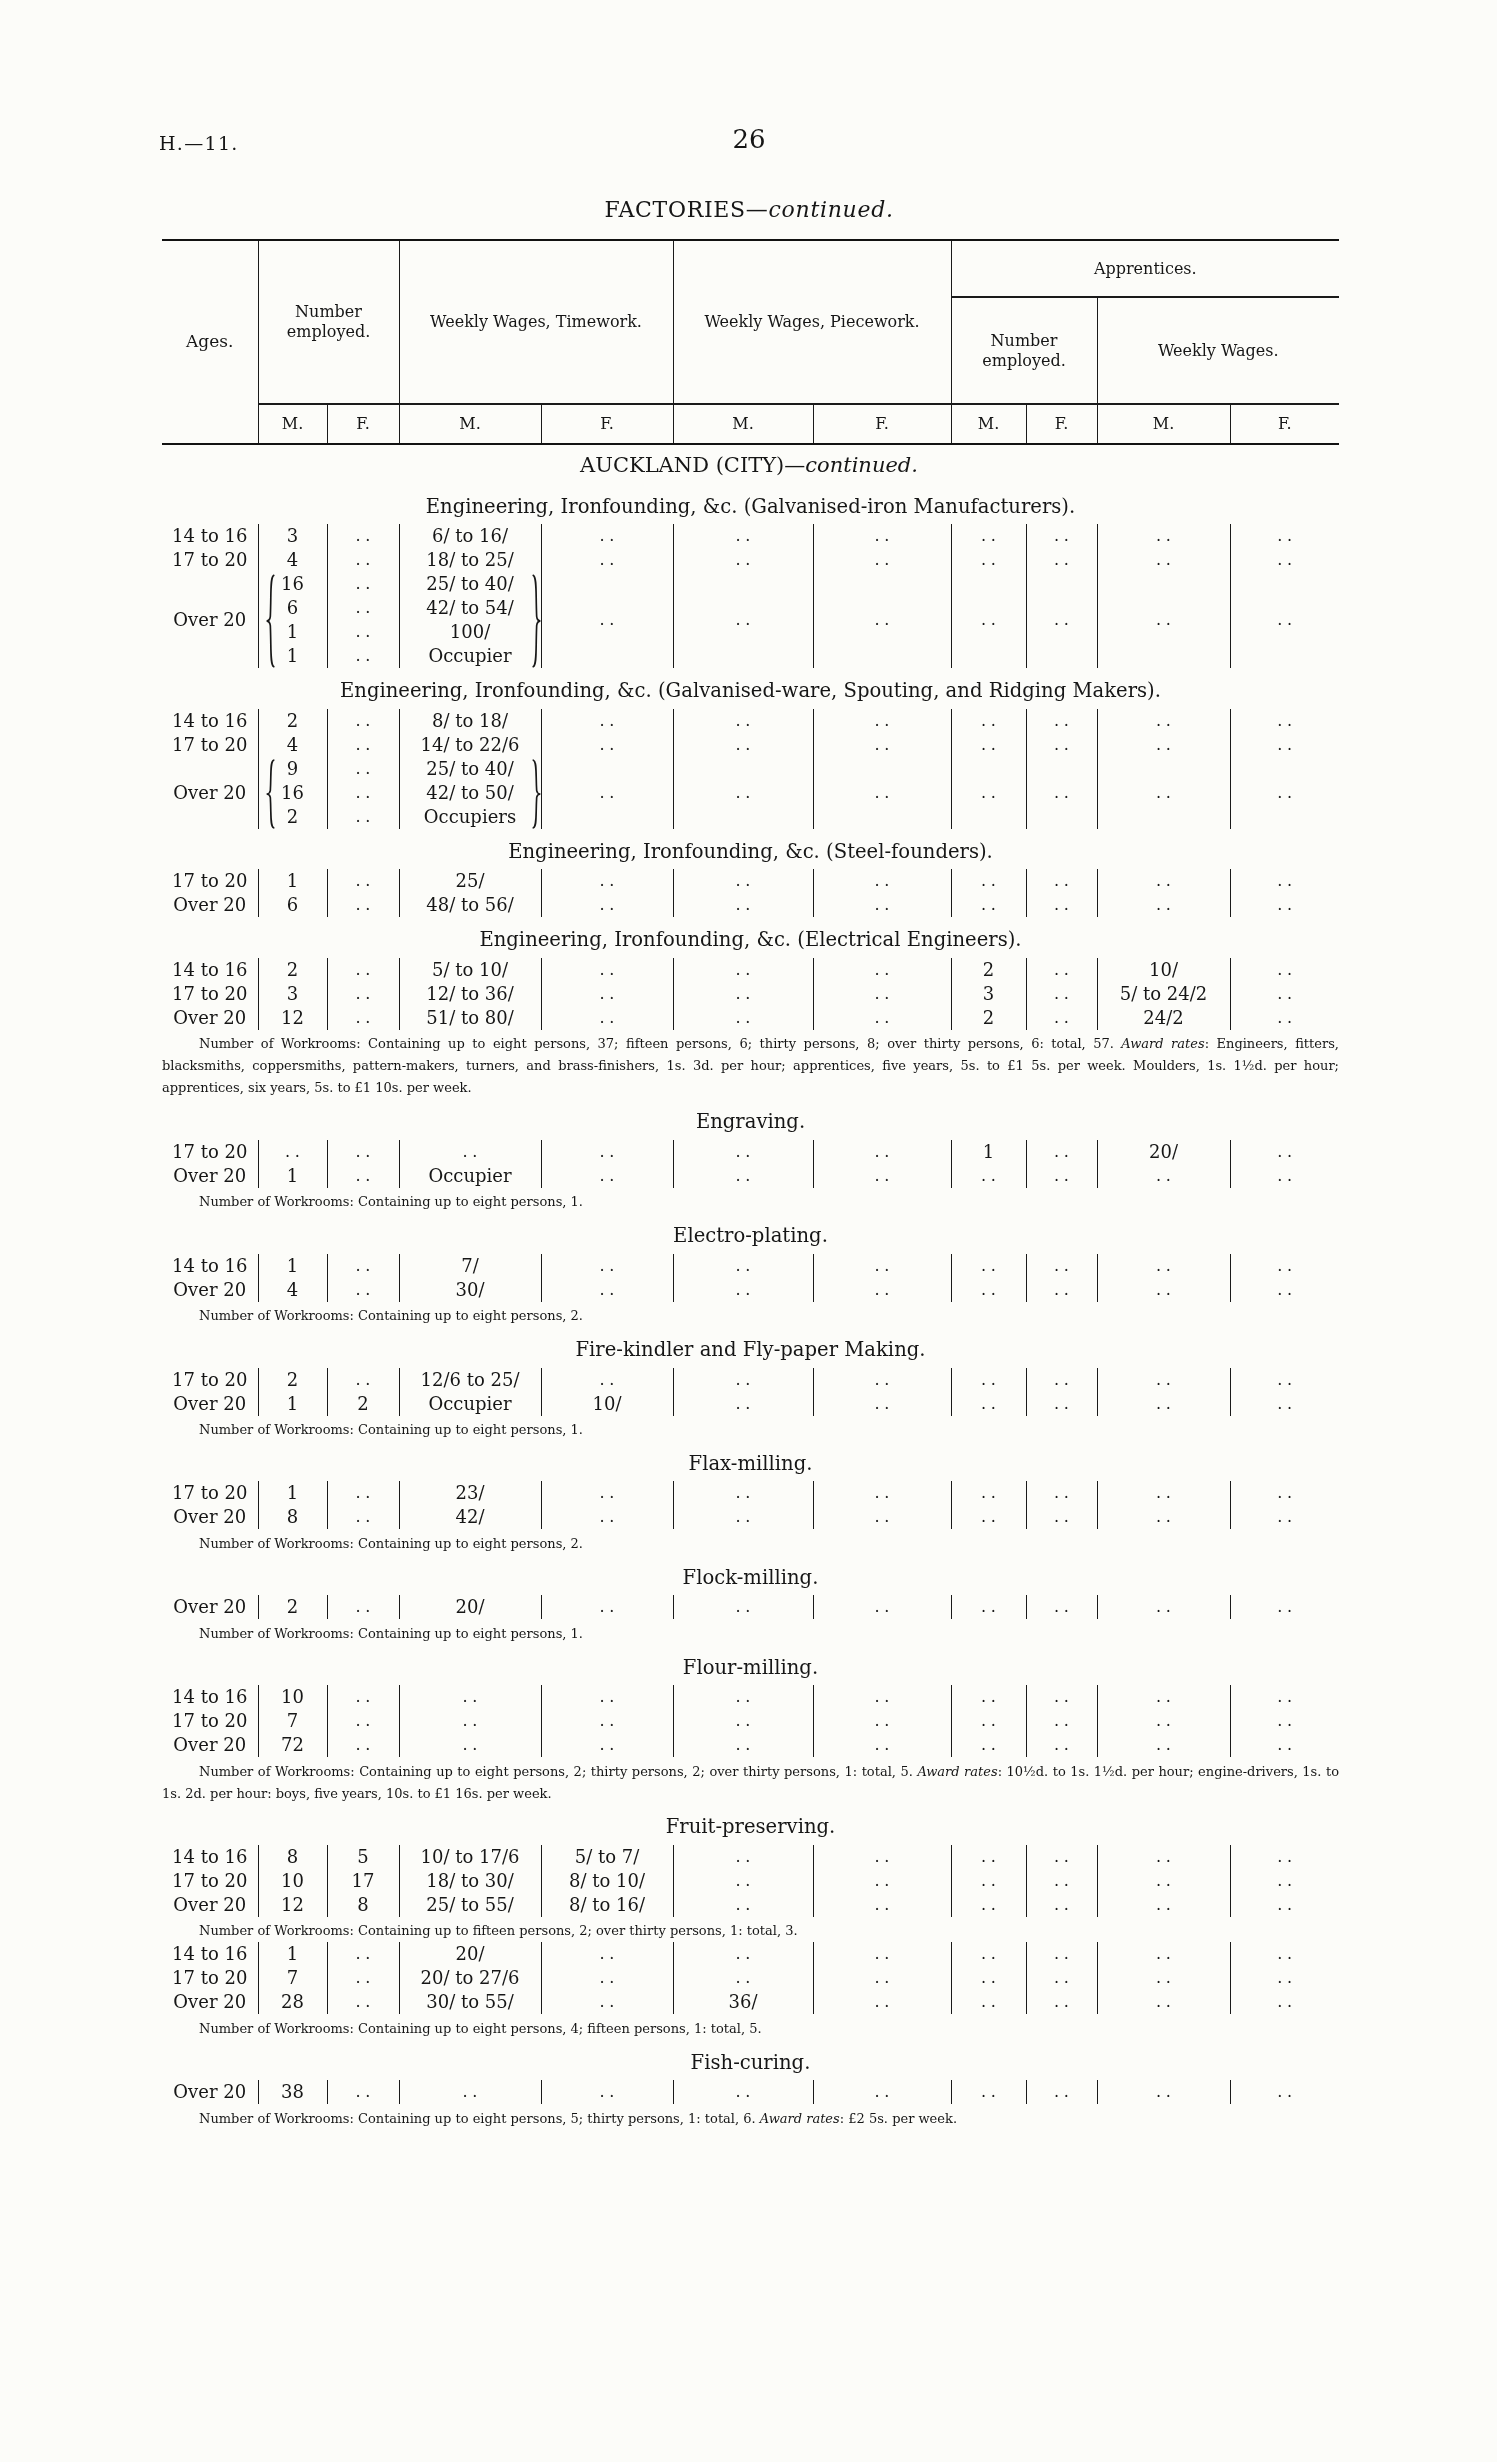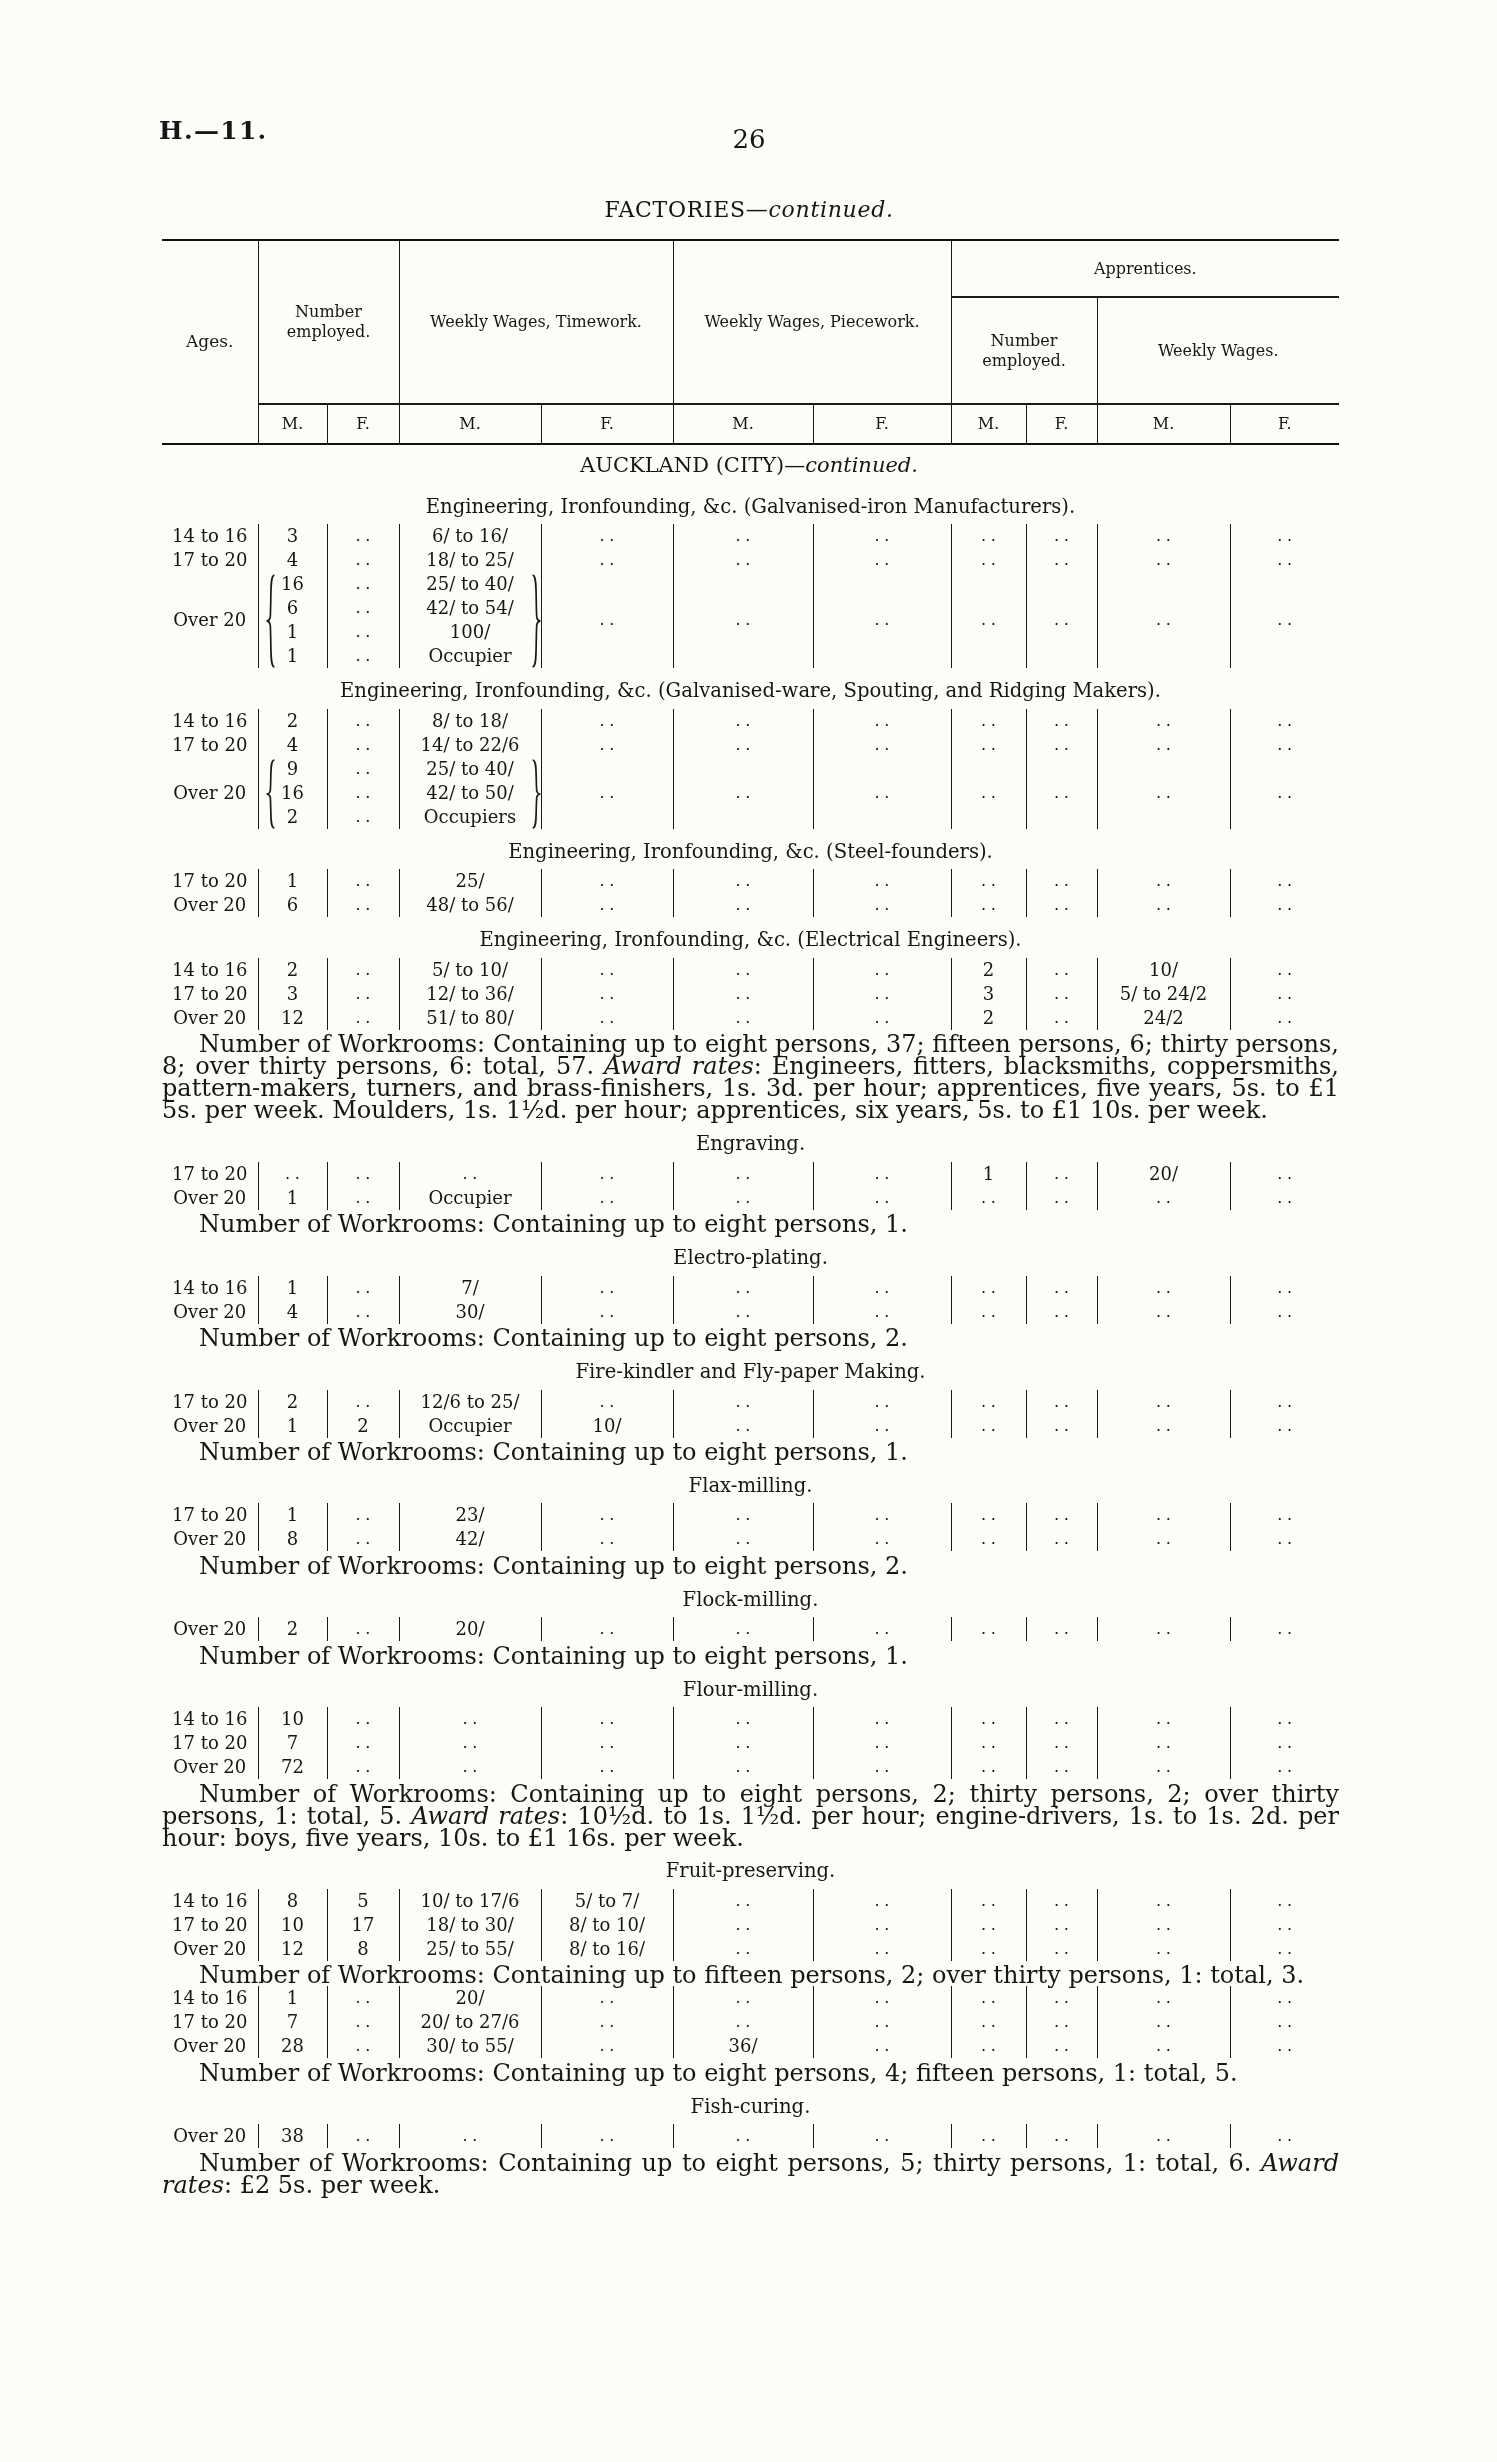--- a/index.html
+++ b/index.html
@@ -2,21 +2,21 @@
 <html style="font-size:10.8px"><head>
 <meta charset="utf-8">
 <style>
   html,body{margin:0;padding:0;}
   body{
     width:1498px;height:2462px;position:relative;overflow:hidden;
     background:#fcfcf9;color:#161616;
     font-family:"DejaVu Serif","Liberation Serif",serif;
   }
   .abs{position:absolute;}
-  #doc-ref{left:159px;top:116px;font-size:25px;font-weight:bold;letter-spacing:1.3px;}
+  #doc-ref{left:159px;top:132px;font-size:19px;font-weight:normal;letter-spacing:1.3px;}
   #page-num{left:0;width:1498px;top:124px;text-align:center;font-size:26px;}
   #page-title{left:0;width:1498px;top:197px;text-align:center;font-size:22px;letter-spacing:0.7px;}
   #page-subtitle{left:0;width:1498px;top:453px;text-align:center;font-size:21px;}
   .it{font-style:italic;}
 
   
   #hdr-table{
     position:absolute;left:162px;top:239px;width:1177px;
     border-collapse:collapse;table-layout:fixed;
     border-top:2.7px solid #121212;border-bottom:2.7px solid #121212;
@@ -40,21 +40,21 @@
   .tbl-wrap{position:relative;}
   table.data{border-collapse:collapse;table-layout:fixed;width:1177px;}
   table.data td{
     height:24px;padding:0;text-align:center;vertical-align:middle;
     font-size:18px;line-height:1;
   }
   table.data td.b{border-left:1.3px solid #1a1a1a;}
   table.data td.dots{letter-spacing:4.7px;font-size:16px;text-indent:4.7px;}
   .brace{position:absolute;width:10px;}
   .brace.flip{transform:scaleX(-1);}
-  .note{margin:0;padding:3.4px 0 0;font-size:24px;line-height:22px;
+  .note{margin:0;padding:3.4px 0 0;font-size:13px;line-height:22px;
         text-align:justify;text-indent:37px;}
 </style>
 </head>
 <body>
 
 <div class="abs" id="doc-ref">H.—11.</div>
 
 <div class="abs" id="page-num">26</div>
 
 <div class="abs" id="page-title"><span>FACTORIES—</span><span class="it">continued.</span></div>

